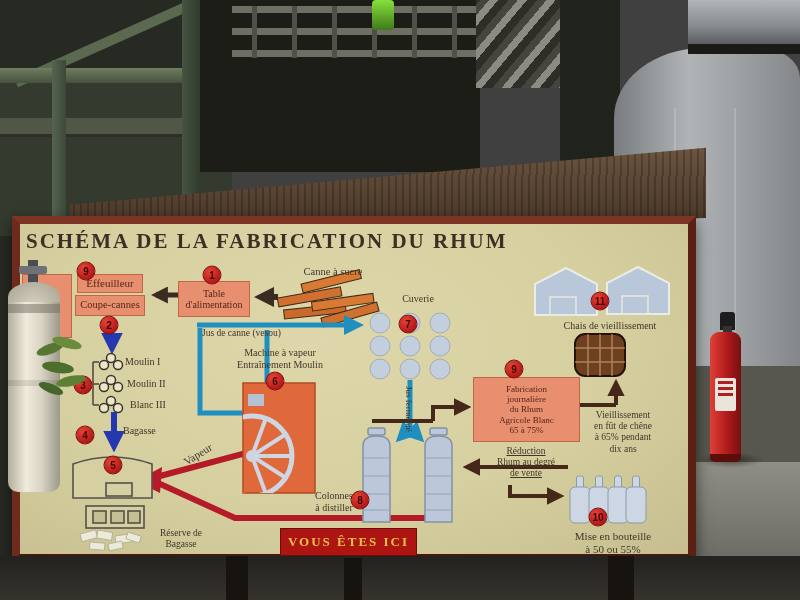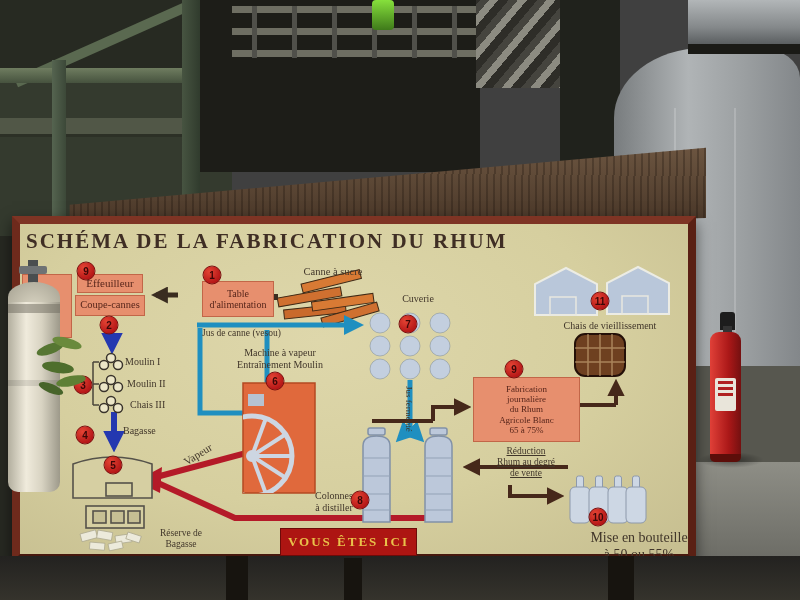--- a/index.html
+++ b/index.html
@@ -309,21 +309,21 @@
         </g>
       </svg>
 
       <div class="box" style="left:2px;top:50px;width:50px;height:64px;"></div>
       <div class="box" style="left:57px;top:50px;width:66px;height:19px;font-size:11px;">
         <span>Effeuilleur</span>
         </div>
       <div class="box" style="left:55px;top:71px;width:70px;height:21px;font-size:10.5px;">
         <span>Coupe-cannes</span>
         </div>
-      <div class="box" style="left:158px;top:57px;width:72px;height:36px;font-size:10px;margin-left:24px;">
+      <div class="box" style="left:158px;top:57px;width:72px;height:36px;font-size:10px;">
         <span>Table</span>
         <span>d'alimentation</span>
         </div>
       <div class="box" style="left:453px;top:153px;width:107px;height:65px;font-size:9px;">
         <span>Fabrication</span>
         <span>journalière</span>
         <span>du Rhum</span>
         <span>Agricole Blanc</span>
         <span>65 à 75%</span>
         </div>
@@ -334,21 +334,21 @@
       <div class="lbl left" style="left:182px;top:104px;width:140px;font-size:9.5px;">
           <span>Jus de canne (vesou)</span>
         </div>
       <div class="lbl left" style="left:105px;top:132px;width:70px;font-size:10px;">
           <span>Moulin I</span>
         </div>
       <div class="lbl left" style="left:107px;top:154px;width:70px;font-size:10px;">
           <span>Moulin II</span>
         </div>
       <div class="lbl left" style="left:110px;top:175px;width:70px;font-size:10px;">
-          <span>Chais III</span>
+          <span>Blanc III</span>
         </div>
       <div class="lbl left" style="left:103px;top:201px;width:55px;font-size:10px;">
           <span>Bagasse</span>
         </div>
       <div class="lbl" style="left:195px;top:123px;width:130px;font-size:10px;">
         <span>Machine à vapeur</span>
         <span>Entraînement Moulin</span>
         </div>
       <div class="lbl" style="left:146px;top:224px;width:64px;font-size:11px;transform:rotate(-32deg);">
           <span>Vapeur</span>
@@ -362,27 +362,33 @@
         </div>
       <div class="lbl left" style="left:394px;top:162px;width:60px;font-size:9px;transform:rotate(90deg);transform-origin:0 0;">
           <span>Jus fermenté</span>
         </div>
       <div class="lbl" style="left:284px;top:266px;width:60px;font-size:10px;">
         <span>Colonnes</span>
         <span>à distiller</span>
         </div>
       <div class="lbl" style="left:525px;top:96px;width:130px;font-size:10px;">
           <span>Chais de vieillissement</span>
+        </div>
+      <div class="lbl" style="left:540px;top:186px;width:126px;font-size:9.5px;">
+        <span>Vieillissement</span>
+        <span>en fût de chêne</span>
+        <span>à 65% pendant</span>
+        <span>dix ans</span>
         </div>
       <div class="lbl" style="left:456px;top:222px;width:100px;font-size:9.5px;text-decoration:underline;">
         <span>Réduction</span>
         <span>Rhum au degré</span>
         <span>de vente</span>
         </div>
-      <div class="lbl" style="left:564px;top:306px;width:110px;font-size:14px;">
+      <div class="lbl" style="left:538px;top:306px;width:110px;font-size:11px;">
         <span>Mise en bouteille</span>
         <span>à 50 ou 55%</span>
         </div>
 
       <div class="marker" style="left:260px;top:304px;width:135px;height:26px;">
         <span>VOUS ÊTES ICI</span>
         </div>
 
       <div class="badge" style="left:66px;top:47px;">9</div>
       <div class="badge" style="left:192px;top:51px;">1</div>

